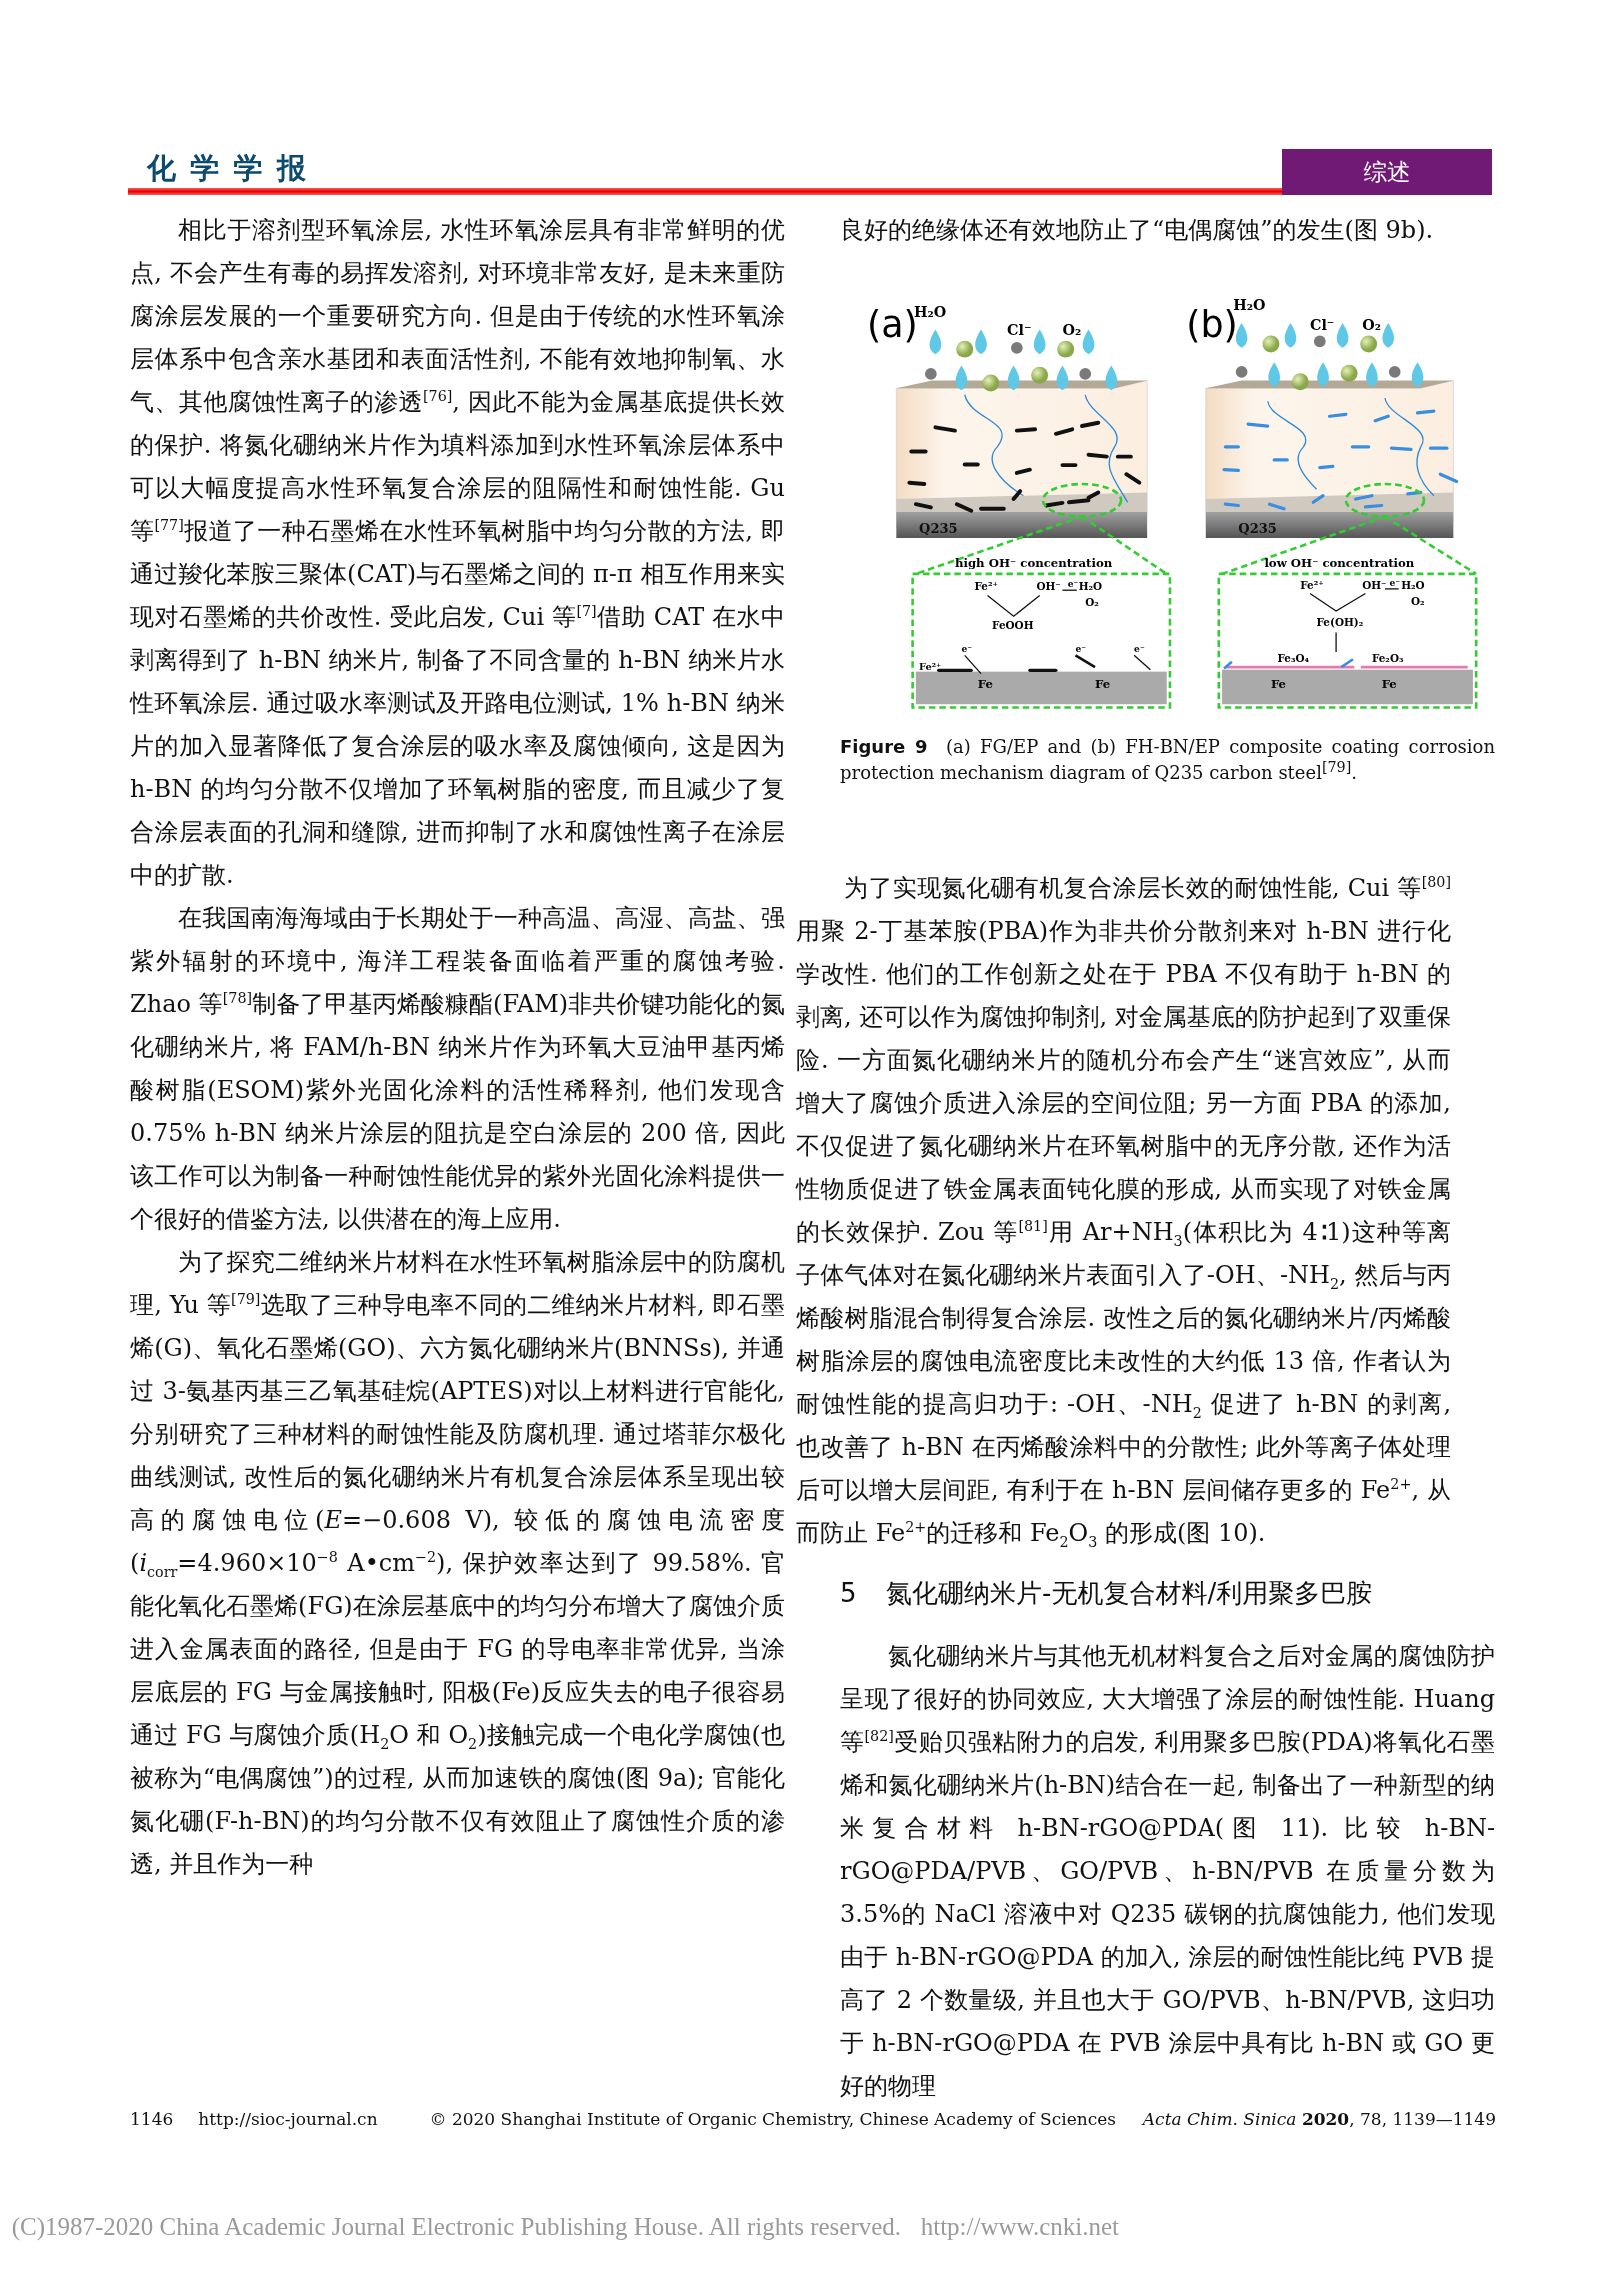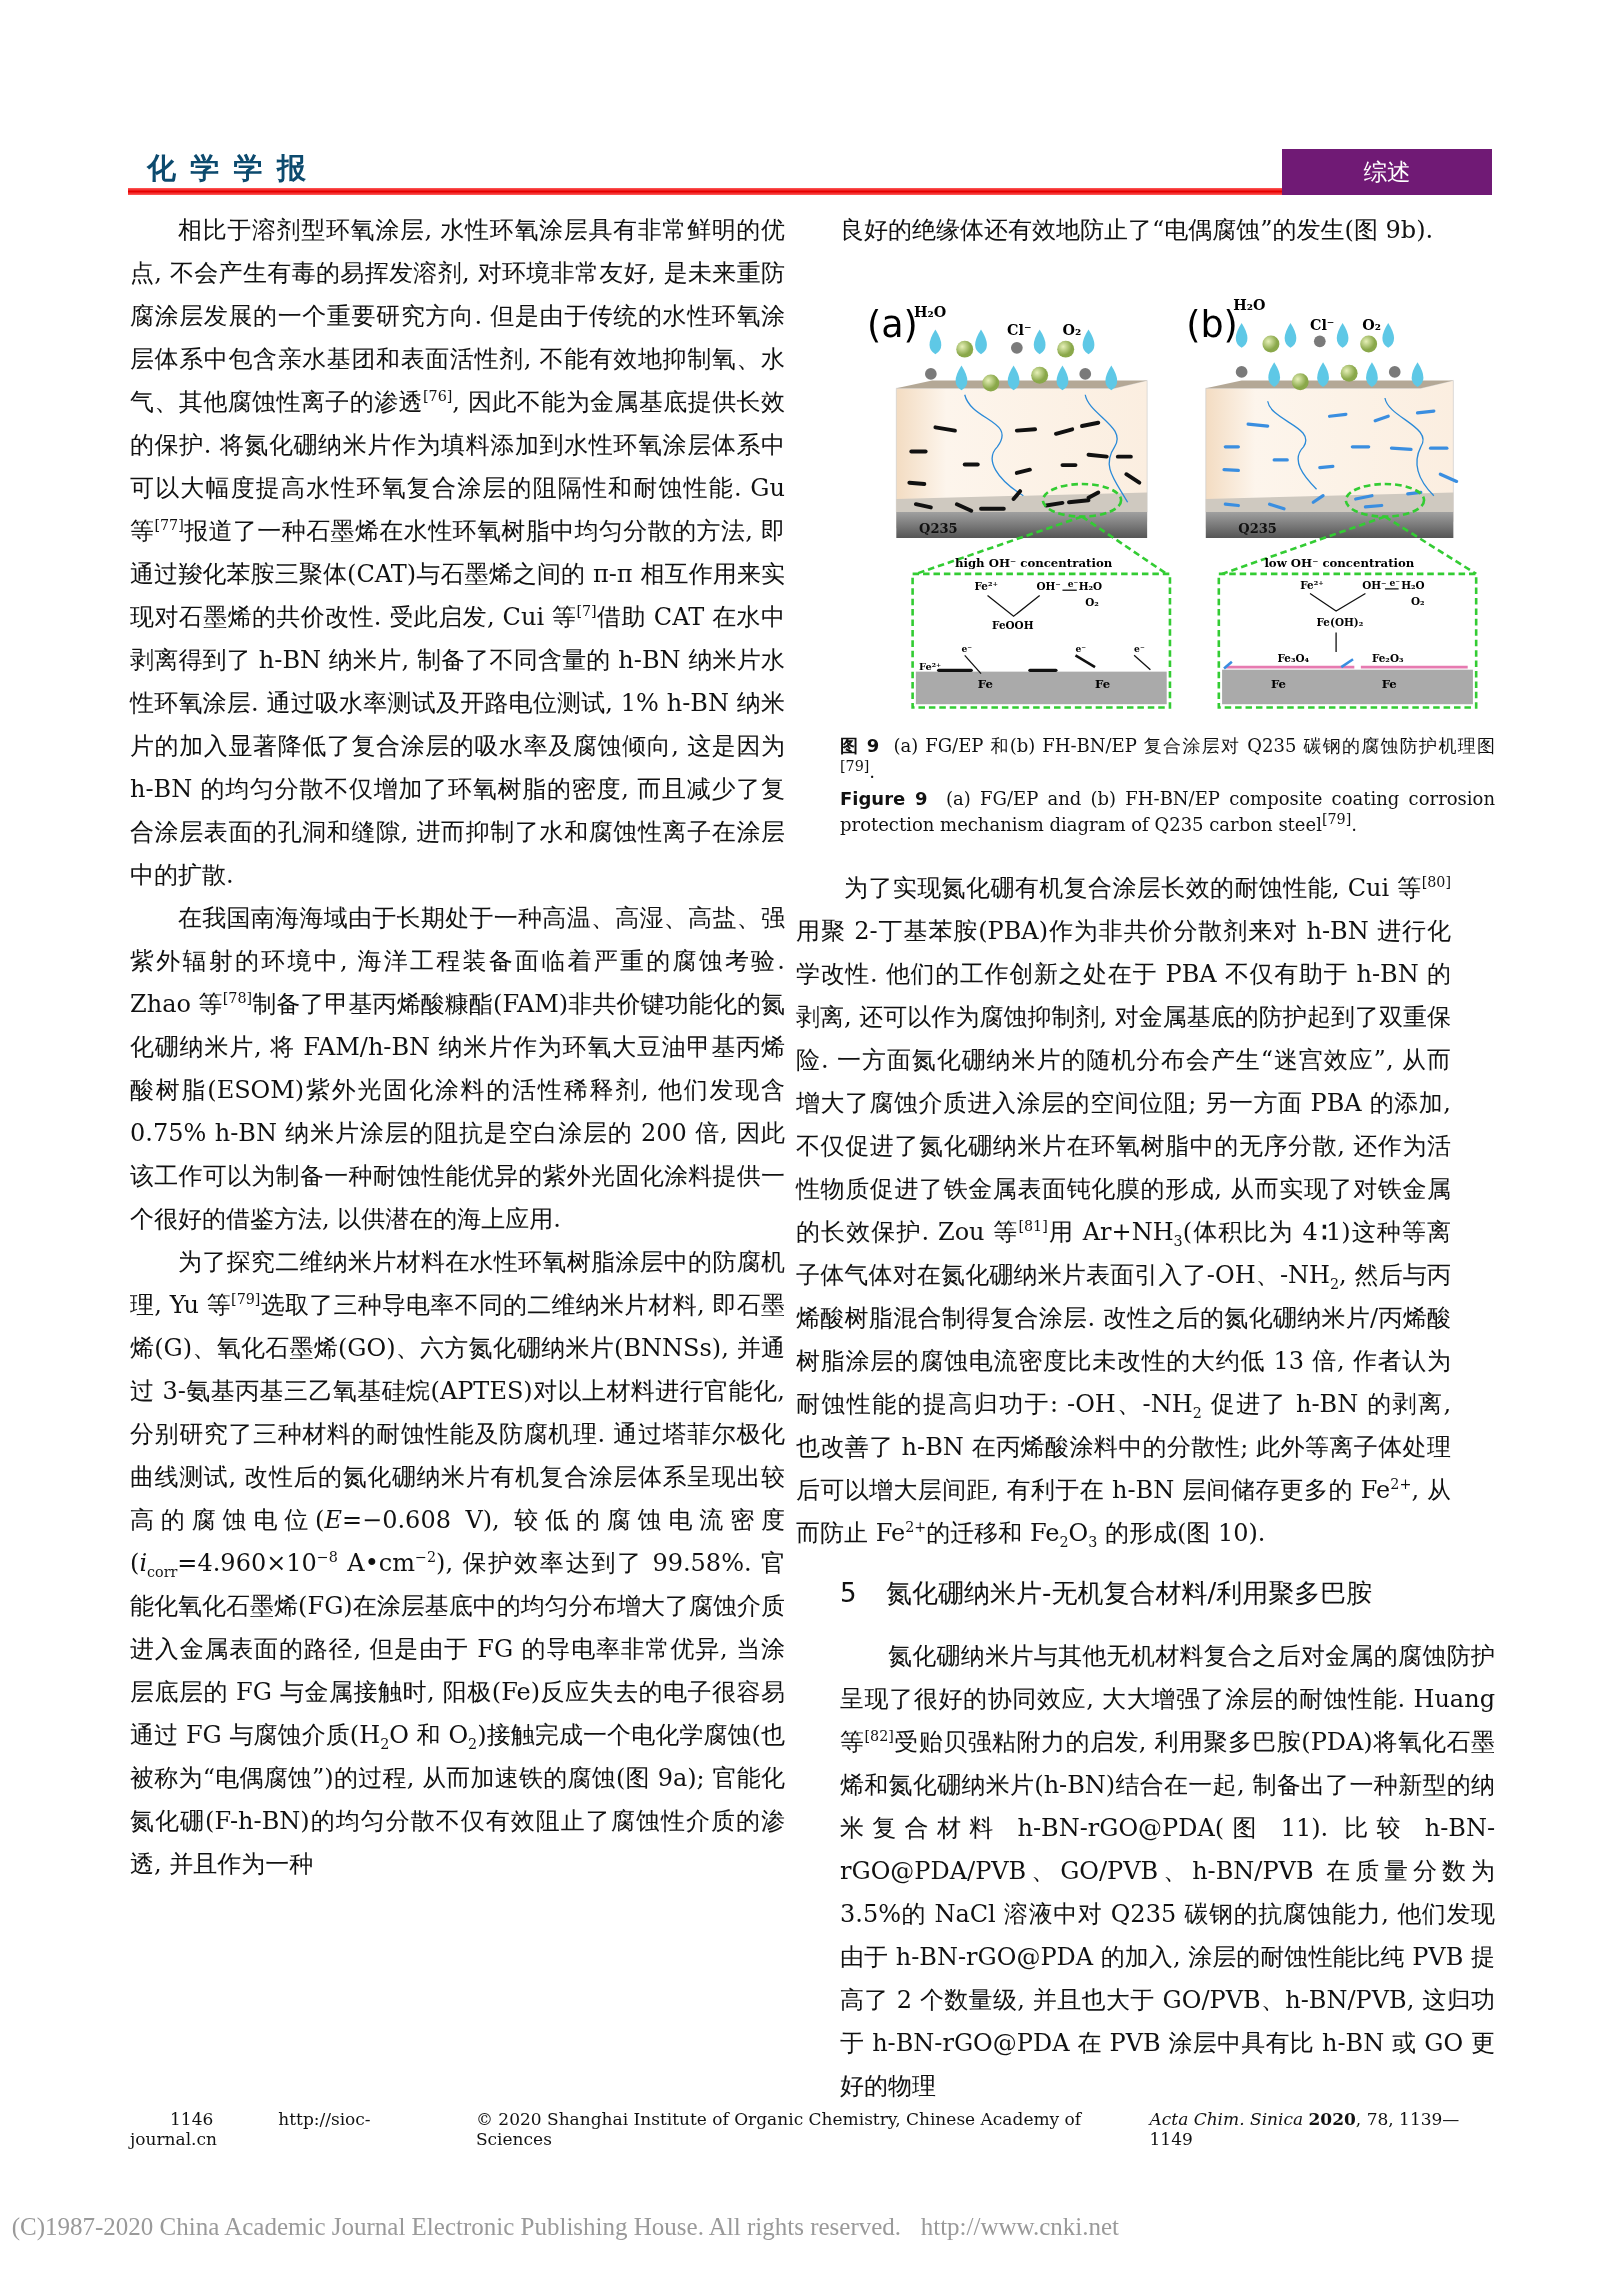--- a/index.html
+++ b/index.html
@@ -41,21 +41,21 @@
               font-family: "DejaVu Sans", sans-serif; }
   .sec-head .num { display: inline-block; width: 46px; }
 
   .right-body3 { position: absolute; left: 840px; top: 1635px; width: 655px; font-size: 24px;
                  line-height: 43px; text-align: justify; }
   .right-body3 p { margin: 0; text-indent: 2em; }
 
   
   .footer { position: absolute; top: 2109px; left: 130px; width: 1366px; font-size: 17px;
             display: flex; justify-content: space-between; align-items: baseline; }
-  .footer .l span { margin-right: 25px; margin-left: 40px; }
+  .footer .l span { margin-right: 25px; }
   .footer .r .it { font-style: italic; }
   .watermark { position: absolute; left: 11.7px; top: 2213px; font-size: 25px; color: #9a9a9a;
                font-family: "Liberation Serif", serif; }
   .watermark span.url { margin-left: 19.6px; }
 </style>
 </head>
 <body>
 
 <div class="hdr-title">化学学报</div>
 <div class="hdr-rule"></div>
@@ -246,21 +246,20 @@
         <line x1="58" y1="570" x2="70" y2="560" stroke="#3a8ee0" stroke-width="4"></line>
         <line x1="238" y1="568" x2="256" y2="556" stroke="#3a8ee0" stroke-width="4"></line>
         <text x="130" y="600" font-size="18" font-weight="bold" font-family="DejaVu Serif, serif">Fe</text>
         <text x="300" y="600" font-size="18" font-weight="bold" font-family="DejaVu Serif, serif">Fe</text>
       </g>
     </g>
   </svg>
 </div>
 
 <div class="fig-cap">
-  <p><b>图 9</b>&nbsp;&nbsp;<span>(a) FG/EP 和(b) FH-BN/EP 复合涂层对 Q235 碳钢的腐蚀防护机理图</span><sup>[79]</sup>.</p>
   <p class="en"><b>Figure 9</b>&nbsp;&nbsp;<span>(a) FG/EP and (b) FH-BN/EP composite coating corrosion protection mechanism diagram of Q235 carbon steel</span><sup>[79]</sup>.</p>
 </div>
 
 <div class="right-body2">
   <p class="ind"><span>为了实现氮化硼有机复合涂层长效的耐蚀性能, Cui 等</span><sup>[80]</sup><span>用聚 2-丁基苯胺(PBA)作为非共价分散剂来对 h-BN 进行化学改性. 他们的工作创新之处在于 PBA 不仅有助于 h-BN 的剥离, 还可以作为腐蚀抑制剂, 对金属基底的防护起到了双重保险. 一方面氮化硼纳米片的随机分布会产生“迷宫效应”, 从而增大了腐蚀介质进入涂层的空间位阻; 另一方面 PBA 的添加, 不仅促进了氮化硼纳米片在环氧树脂中的无序分散, 还作为活性物质促进了铁金属表面钝化膜的形成, 从而实现了对铁金属的长效保护. Zou 等</span><sup>[81]</sup><span>用 Ar+NH</span><sub>3</sub><span>(体积比为 4∶1)这种等离子体气体对在氮化硼纳米片表面引入了-OH、-NH</span><sub>2</sub><span>, 然后与丙烯酸树脂混合制得复合涂层. 改性之后的氮化硼纳米片/丙烯酸树脂涂层的腐蚀电流密度比未改性的大约低 13 倍, 作者认为耐蚀性能的提高归功于: -OH、-NH</span><sub>2</sub><span> 促进了 h-BN 的剥离, 也改善了 h-BN 在丙烯酸涂料中的分散性; 此外等离子体处理后可以增大层间距, 有利于在 h-BN 层间储存更多的 Fe</span><sup>2+</sup><span>, 从而防止 Fe</span><sup>2+</sup><span>的迁移和 Fe</span><sub>2</sub><span>O</span><sub>3</sub><span> 的形成(图 10).</span></p>
 </div>
 
 <div class="sec-head">
   <span class="num">5</span><span>氮化硼纳米片-无机复合材料/利用聚多巴胺</span>
 </div>

